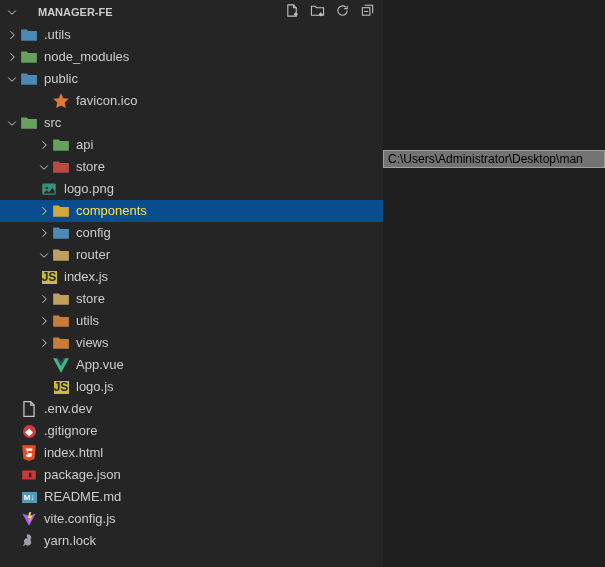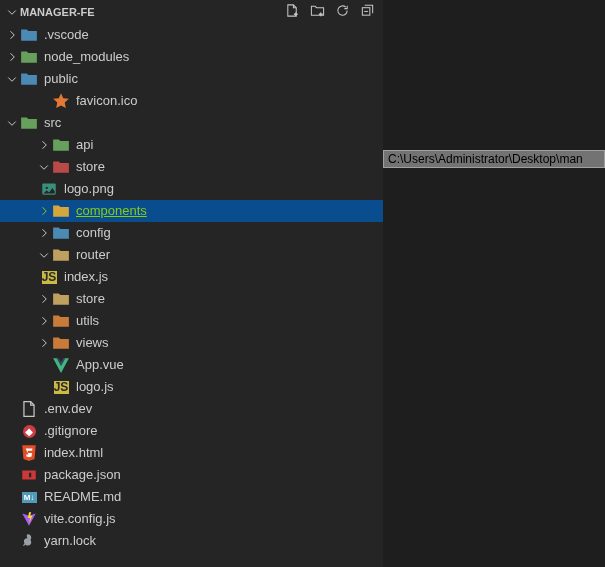--- a/index.html
+++ b/index.html
@@ -30,41 +30,41 @@
   .header {
     display: flex;
     align-items: center;
     justify-content: space-between;
     padding: 2px 8px 2px 4px;
     height: 24px;
   }
   .header-left {
     display: flex;
     align-items: center;
-    gap: 0;
+    gap: 18px;
     font-size: 11px;
     font-weight: bold;
     color: #cccccc;
   }
   .header-actions {
     display: flex;
     gap: 10px;
     align-items: center;
   }
   .header-actions svg { width: 15px; height: 15px; cursor: pointer; }
   .tree { padding-bottom: 8px; }
   .row {
     display: flex;
     align-items: center;
     height: 22px;
     cursor: pointer;
     padding-right: 6px;
     white-space: nowrap;
   }
-  .row.selected { background: #0a4d8f; color: #84cc16; text-decoration: underline; }
+  .row.selected { background: #0a4d8f; color: #fde047; }
   .chevron {
     width: 16px;
     height: 16px;
     display: inline-flex;
     align-items: center;
     justify-content: center;
     flex-shrink: 0;
   }
   .chevron svg { width: 12px; height: 12px; }
   .icon {
@@ -151,21 +151,21 @@
         <span class="chevron">
           <svg viewBox="0 0 16 16" fill="none" stroke="currentColor" stroke-width="1.3">
             <path d="M6 3l5 5-5 5"></path>
           </svg>
         </span>
         <span class="icon">
           <svg viewBox="0 0 16 16" fill="#4a8ab5">
             <path d="M1 3h5l1.5 1.5H15V13H1z"></path>
           </svg>
         </span>
-        <span class="label">.vscode</span>
+        <span class="label">.utils</span>
       </div>
       <div class="row d0">
         <span class="chevron">
           <svg viewBox="0 0 16 16" fill="none" stroke="currentColor" stroke-width="1.3">
             <path d="M6 3l5 5-5 5"></path>
           </svg>
         </span>
         <span class="icon">
           <svg viewBox="0 0 16 16" fill="#66a05c">
             <path d="M1 3h5l1.5 1.5H15V13H1z"></path>

